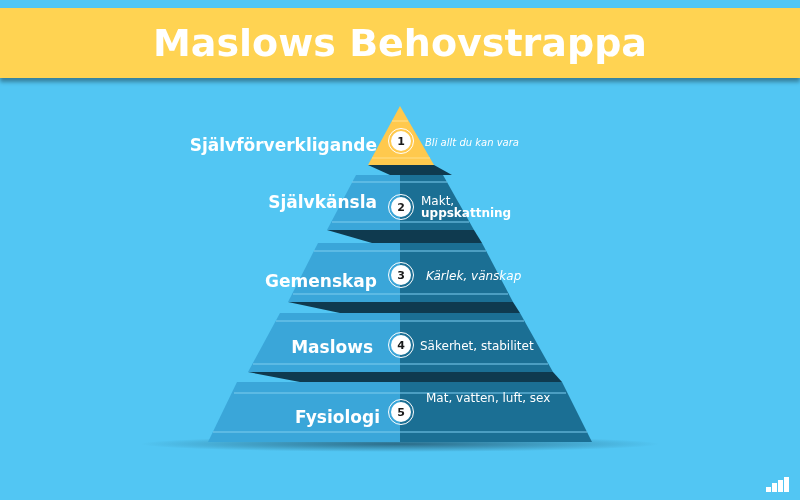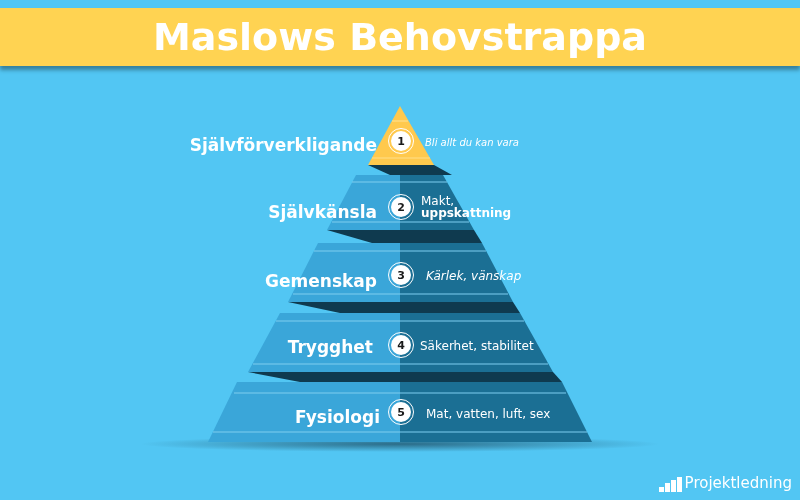--- a/index.html
+++ b/index.html
@@ -1,18 +1,18 @@
 <!DOCTYPE html>
 <html><head>
 <meta charset="utf-8">
 <style>
   html,body{margin:0;padding:0;}
   body{width:800px;height:500px;overflow:hidden;background:#52c6f3;position:relative;font-family:"DejaVu Sans","Liberation Sans",sans-serif;}
   .topstrip{position:absolute;left:0;top:0;width:800px;height:8px;background:#52c6f3;}
-  .banner{position:absolute;left:0;top:8px;width:800px;height:58px;background:#ffd352;box-shadow:0 4px 4px rgba(0,0,0,0.35);display:flex;align-items:center;justify-content:center;}
+  .banner{position:absolute;left:0;top:8px;width:800px;height:70px;background:#ffd352;box-shadow:0 4px 4px rgba(0,0,0,0.35);display:flex;align-items:center;justify-content:center;}
   .banner-title{color:#fff;font-weight:bold;font-size:38px;letter-spacing:0px;font-family:"DejaVu Sans",sans-serif;}
   svg.pyr{position:absolute;left:0;top:0;}
   .lbl{position:absolute;color:#fff;font-weight:bold;font-size:17px;text-align:right;white-space:nowrap;}
   .desc{position:absolute;color:#fff;font-size:12px;white-space:nowrap;line-height:12px;}
   .num{position:absolute;width:20px;height:20px;border-radius:50%;background:#fff;color:#1a1a1a;font-weight:bold;font-size:11px;display:flex;align-items:center;justify-content:center;box-shadow:0 0 0 2px rgba(255,255,255,0.0);}
   .ring{position:absolute;width:26px;height:26px;border-radius:50%;border:1.5px solid #fff;box-sizing:border-box;}
   .brand{position:absolute;right:8px;bottom:8px;display:flex;align-items:flex-end;color:#fff;font-size:15px;}
   .brand-icon{display:flex;align-items:flex-end;margin-right:3px;gap:1px;}
   .brand-icon span{display:block;width:5px;background:#fff;}
 </style>
@@ -72,42 +72,41 @@
     <line x1="234" y1="393" x2="566" y2="393" stroke="#7fcdf0" stroke-width="1.2"></line>
     <line x1="213" y1="432" x2="587" y2="432" stroke="#7fcdf0" stroke-width="1.2"></line>
   </g>
 </svg>
 
 <div class="lbl" style="right:423px;top:135px;">Självförverkligande</div>
 <div class="ring" style="left:388px;top:128px;"></div>
 <div class="num" style="left:391px;top:131px;">1</div>
 <div class="desc" style="left:425px;top:137px;font-size:10px;font-style:italic;">Bli allt du kan vara</div>
 
-<div class="lbl" style="right:423px;top:202px;">Självkänsla</div>
+<div class="lbl" style="right:423px;top:192px;">Självkänsla</div>
 <div class="ring" style="left:388px;top:194px;"></div>
 <div class="num" style="left:391px;top:197px;">2</div>
 <div class="desc" style="left:421px;top:195px;">Makt,</div>
 <div class="desc" style="left:421px;top:207px;font-weight:bold;">uppskattning</div>
 
 <div class="lbl" style="right:423px;top:271px;">Gemenskap</div>
 <div class="ring" style="left:388px;top:262px;"></div>
 <div class="num" style="left:391px;top:265px;">3</div>
 <div class="desc" style="left:426px;top:270px;font-style:italic;">Kärlek, vänskap</div>
 
-<div class="lbl" style="right:427px;top:337px;">Trygghet</div>
+<div class="lbl" style="right:427px;top:337px;">Maslows</div>
 <div class="ring" style="left:388px;top:332px;"></div>
 <div class="num" style="left:391px;top:335px;">4</div>
 <div class="desc" style="left:420px;top:340px;">Säkerhet, stabilitet</div>
 
 <div class="lbl" style="right:420px;top:407px;">Fysiologi</div>
 <div class="ring" style="left:388px;top:399px;"></div>
 <div class="num" style="left:391px;top:402px;">5</div>
-<div class="desc" style="left:426px;top:408px;">Mat, vatten, luft, sex</div>
+<div class="desc" style="left:426px;top:392px;">Mat, vatten, luft, sex</div>
 
 <div class="brand">
   <div class="brand-icon">
     <span style="height:5px;"></span>
     <span style="height:9px;"></span>
     <span style="height:12px;"></span>
     <span style="height:15px;"></span>
   </div>
-  <span>Projektledning</span>
 </div>
 
 </body></html>

